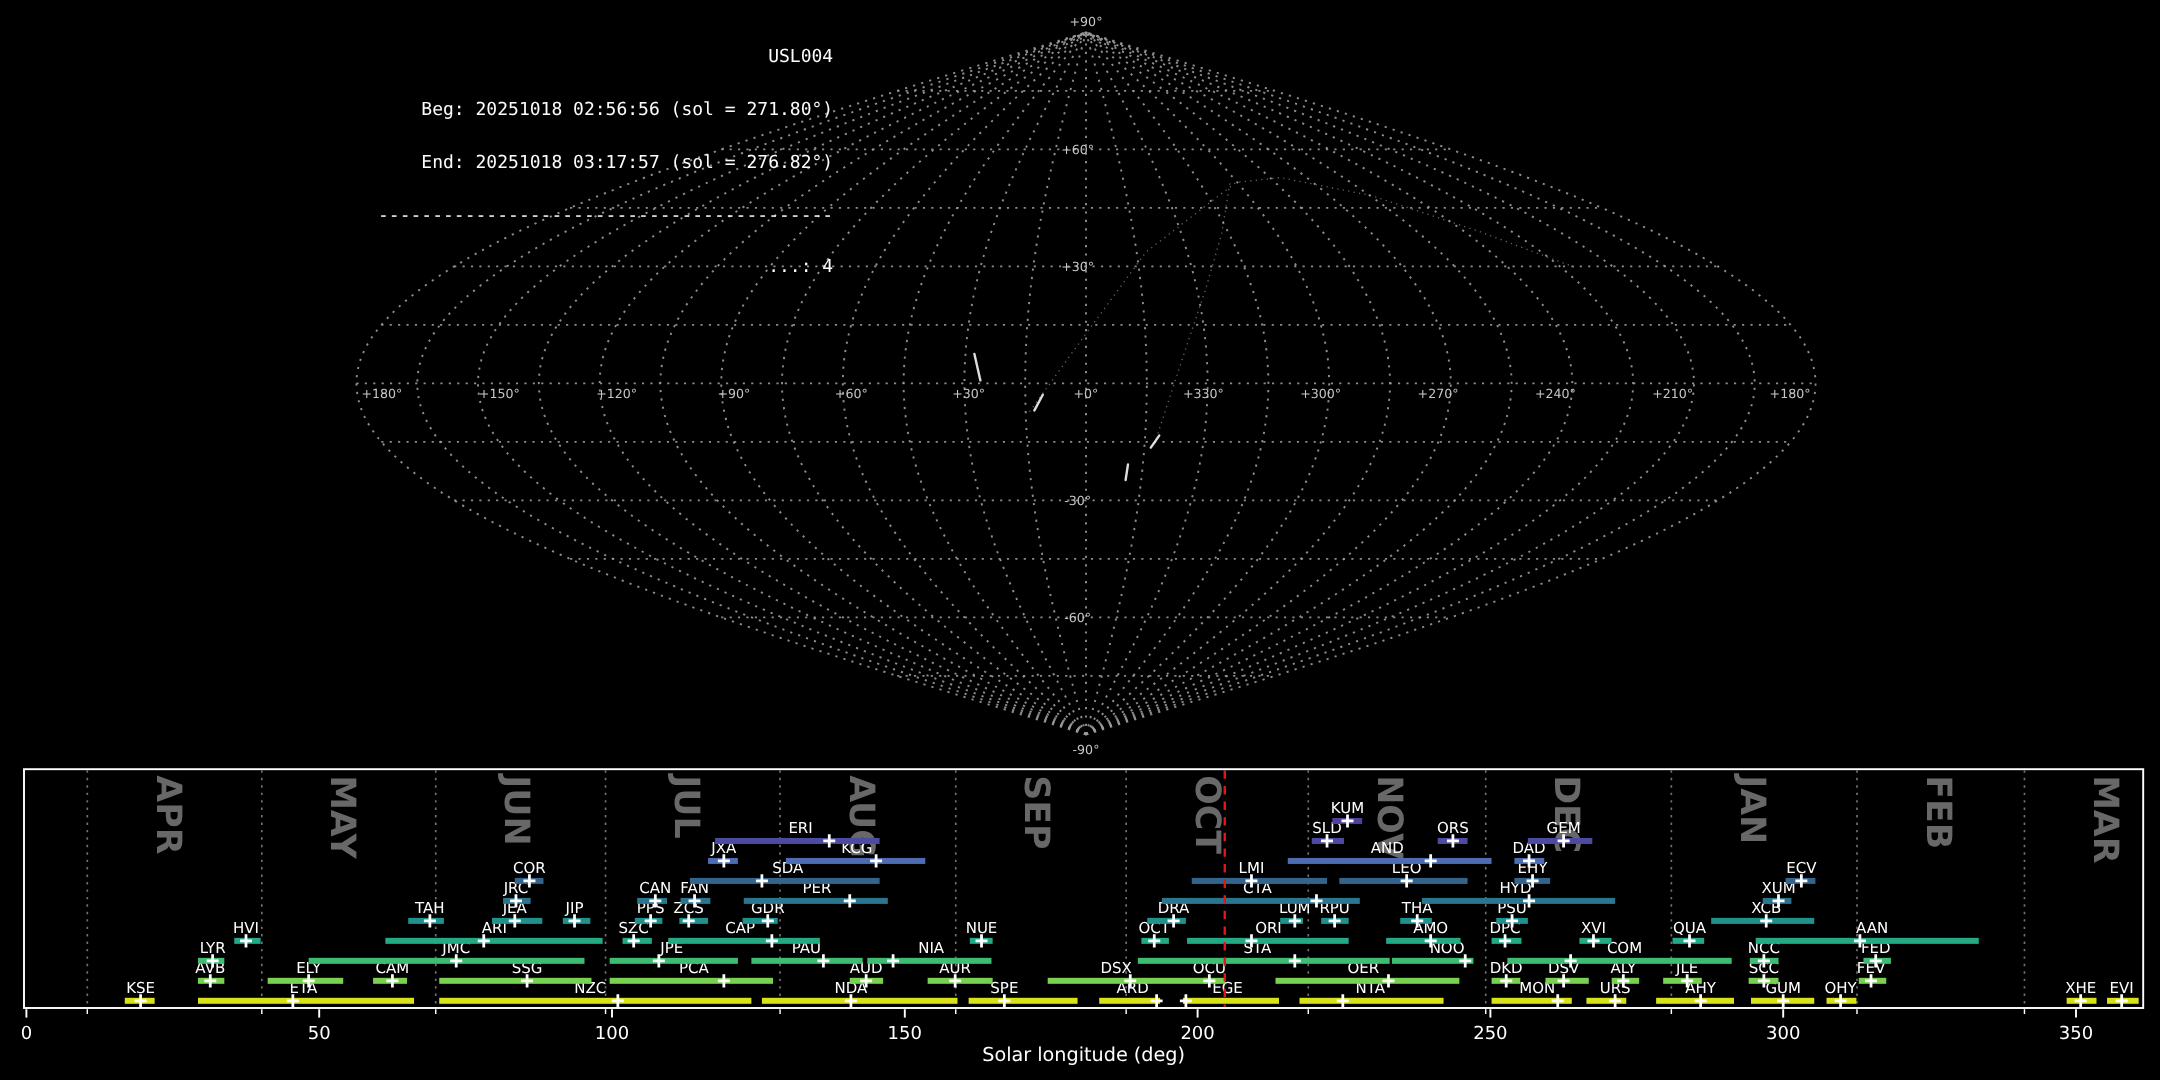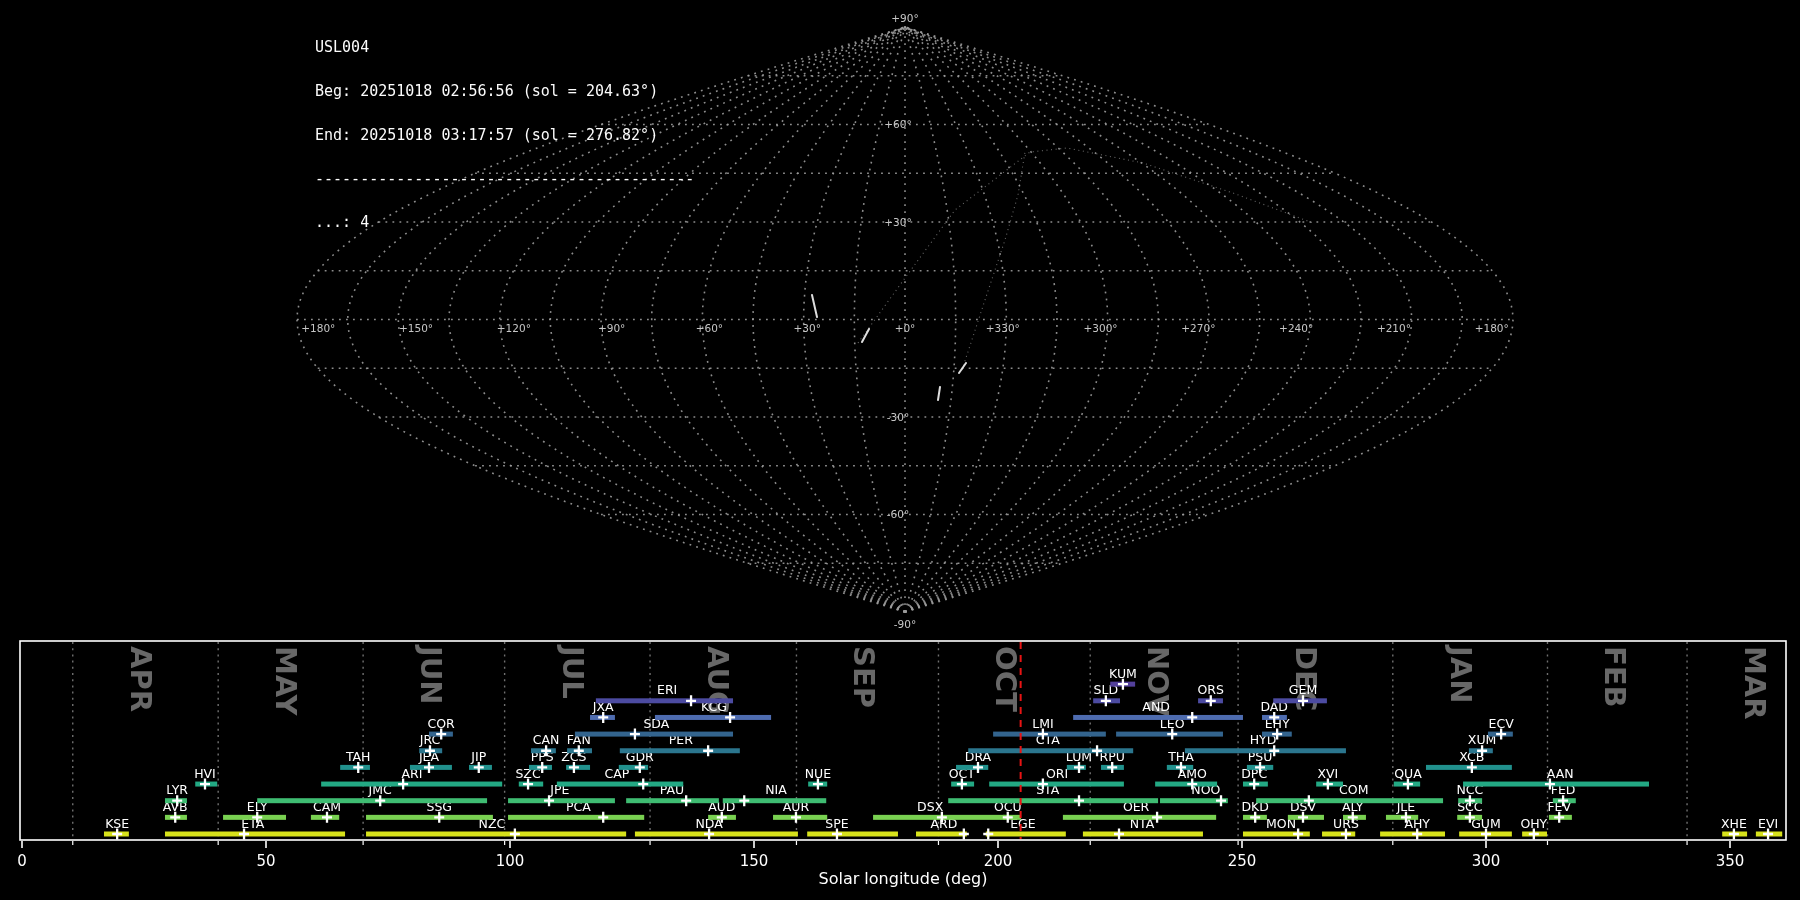--- a/index.html
+++ b/index.html
@@ -1,21 +1,21 @@
 <!DOCTYPE html>
 <html><head>
 <meta charset="utf-8">
 <style>
   html,body{margin:0;padding:0;background:#000;}
   body{width:1800px;height:900px;position:relative;overflow:hidden;
        font-family:"DejaVu Sans",sans-serif;}
   #scene{position:absolute;left:0;top:0;}
   .hdr{position:absolute;left:315px;top:11px;color:#fcfcfc;
        font-family:"DejaVu Sans Mono",monospace;font-size:15px;
-       line-height:14.6px;white-space:pre;}
+       line-height:14.6px;white-space:pre;text-align:right;}
 </style>
 </head>
 <body>
 
 <svg id="scene" width="1800" height="900" viewBox="0 0 1800 900">
   <g id="sky">
       <line x1="747.6380205776674" y1="563.25" x2="1062.3619794223325" y2="563.25" stroke="#9c9c9c" stroke-width="1.6" stroke-dasharray="1.8 5.2" opacity="0.9"></line>
       <line x1="601" y1="514.5" x2="1209" y2="514.5" stroke="#9c9c9c" stroke-width="1.6" stroke-dasharray="1.8 5.2" opacity="0.9"></line>
       <line x1="475.0790770385791" y1="465.75" x2="1334.920922961421" y2="465.75" stroke="#9c9c9c" stroke-width="1.6" stroke-dasharray="1.8 5.2" opacity="0.9"></line>
       <line x1="378.4565544990612" y1="417" x2="1431.5434455009388" y2="417" stroke="#9c9c9c" stroke-width="1.6" stroke-dasharray="1.8 5.2" opacity="0.9"></line>
@@ -590,17 +590,17 @@
       <line x1="1486" y1="841" x2="1486" y2="848" stroke="#fff" stroke-width="1.6"></line>
       <text x="1486" y="866" fill="#fff" font-size="15" text-anchor="middle">300</text>
       <line x1="1730" y1="841" x2="1730" y2="848" stroke="#fff" stroke-width="1.6"></line>
       <text x="1730" y="866" fill="#fff" font-size="15" text-anchor="middle">350</text>
       <text x="903" y="884" fill="#fff" font-size="16" text-anchor="middle">Solar longitude (deg)</text>
     </g>
 </svg>
 
 <div class="hdr">
   <div>USL004</div>
-  <div>Beg: 20251018 02:56:56 (sol = 204.63°)</div>
+  <div>Beg: 20251018 02:56:56 (sol = 271.80°)</div>
   <div>End: 20251018 03:17:57 (sol = 276.82°)</div>
   <div>------------------------------------------</div>
   <div>...: 4</div>
 </div>
 
 </body></html>

